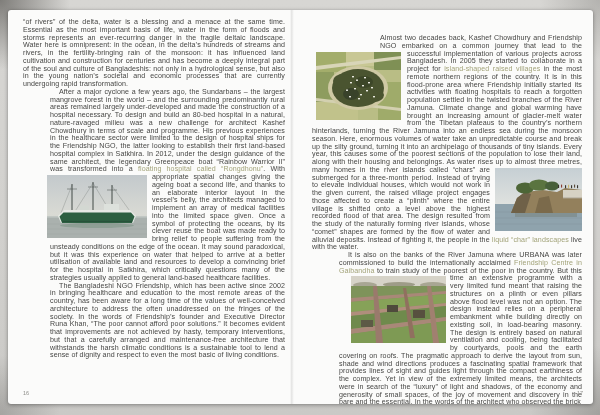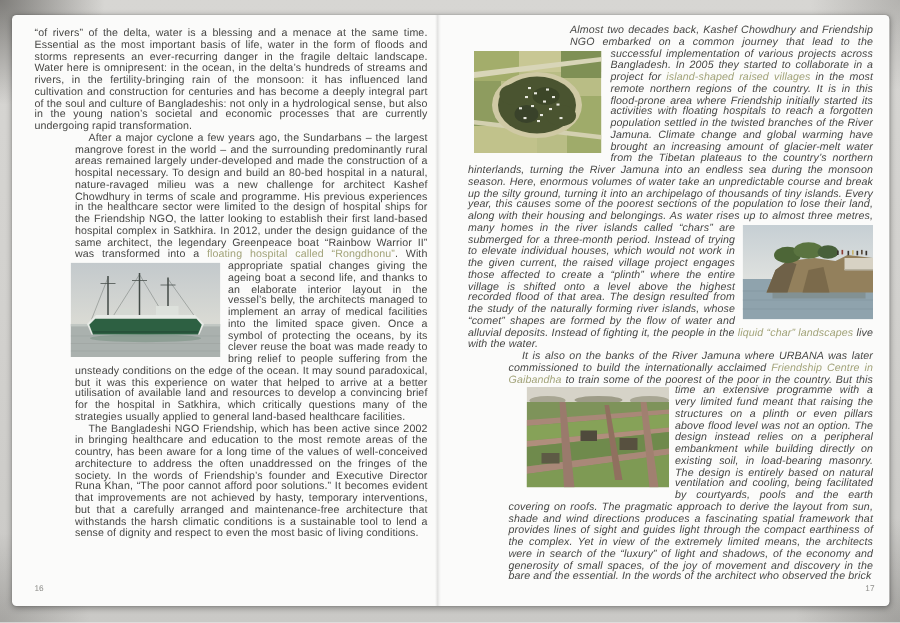--- a/index.html
+++ b/index.html
@@ -31,21 +31,21 @@
     background:linear-gradient(90deg,rgba(0,0,0,0),rgba(0,0,0,.10) 45%,rgba(0,0,0,.04) 70%,rgba(0,0,0,0));
     pointer-events:none;
   }
   .text-col{
     position:absolute;
     font-size:7.1px;line-height:7.75px;letter-spacing:.08px;
     color:#464644;text-align:justify;
     -webkit-hyphens:auto;hyphens:auto;
   }
   .page.left .text-col{left:15px;top:9px;width:262px;}
-  .page.right .text-col{left:20px;top:7px;width:270px;font-style:italic;}
+  .page.right .text-col{left:20px;top:25px;width:270px;}
   .para{margin:0;}
   .para.indent{text-indent:9px;margin-left:27px;}
   .link{color:var(--accent,#a2a379);}
   .pagenum{position:absolute;bottom:8px;font-size:5.5px;color:#8e8e8a;}
   .page.left .pagenum{left:15px;}
   .page.right .pagenum{right:10px;}
   .photo{display:block;overflow:hidden;}
   .photo svg{display:block;width:100%;height:100%;}
   .ship-photo{float:left;width:100px;height:63px;margin:1px 5px 2px -3px;}
   .spacer-float{float:left;width:68px;height:15.5px;}
@@ -151,21 +151,21 @@
               <rect x="66" y="16.6" width="1.1" height="3" fill="#8c3b30"></rect>
               <rect x="70" y="17.2" width="1.1" height="3" fill="#37322c"></rect>
               <rect x="73" y="16.8" width="1.1" height="3" fill="#c8b46a"></rect>
               <rect x="76" y="17.2" width="1.1" height="3" fill="#37322c"></rect>
               <rect x="79" y="16.6" width="1.1" height="3" fill="#5a4a3a"></rect>
               <rect x="82" y="17.2" width="1.1" height="3" fill="#37322c"></rect>
             </g>
             <rect x="20" y="45" width="62" height="4" fill="#5c5a46" opacity=".25"></rect>
           </svg>
             </span><span>submerged for a three-month period. Instead of trying to elevate individual houses, which would not work in the given current, the raised village project engages those affected to create a “plinth” where the entire village is shifted onto a level above the highest recorded flood of that area. The design resulted from the study of the naturally forming river islands, whose “comet” shapes are formed by the flow of water and alluvial deposits. Instead of fighting it, the people in the </span><span class="link">liquid “char” landscapes</span><span> live with the water.</span></p>
-        <p class="para indent"><span>It is also on the banks of the River Jamuna where URBANA was later commissioned to build the internationally acclaimed </span><span class="link">Friendship Centre in Gaibandha</span><span> to train some of the poorest of the poor in the </span><span class="photo centre-photo">
+        <p class="para indent"><span>It is also on the banks of the River Jamuna where URBANA was later commissioned to build the internationally acclaimed </span><span class="link">Friendship Centre in Gaibandha</span><span> to train study of the poorest of the poor in the </span><span class="photo centre-photo">
               <svg viewBox="0 0 95 67" preserveAspectRatio="none" aria-hidden="true">
             <rect width="95" height="10" fill="#d6d3c8"></rect>
             <ellipse cx="14" cy="9" rx="12" ry="3" fill="#a8a693"></ellipse>
             <ellipse cx="48" cy="8.6" rx="16" ry="2.6" fill="#9e9c88"></ellipse>
             <ellipse cx="82" cy="9" rx="13" ry="3" fill="#a8a693"></ellipse>
             <rect y="10" width="95" height="57" fill="#7e935a"></rect>
             <polygon points="0,22 95,15 95,18 0,26" fill="#a98878"></polygon>
             <polygon points="0,26 95,18 95,27 0,36" fill="#86a258"></polygon>
             <polygon points="0,36 95,27 95,30 0,40" fill="#b08e7c"></polygon>
             <polygon points="0,40 95,30 95,41 0,53" fill="#6f8a4c"></polygon>

